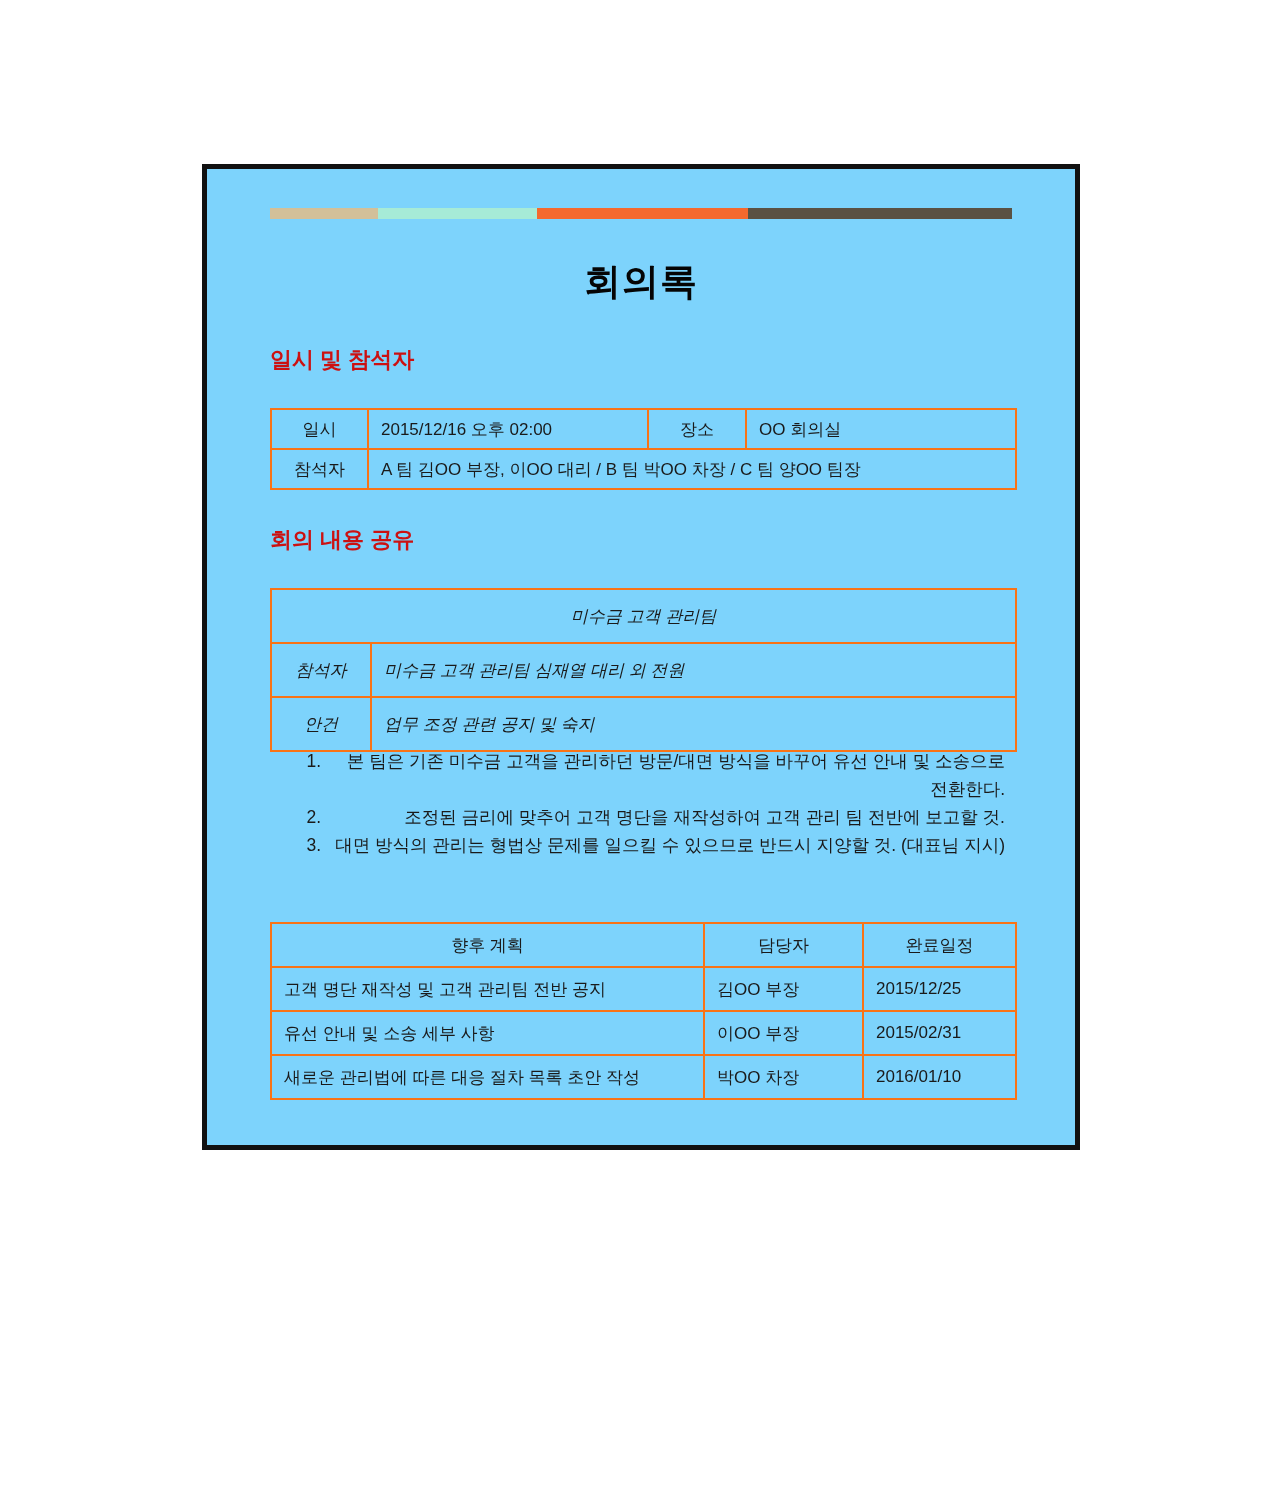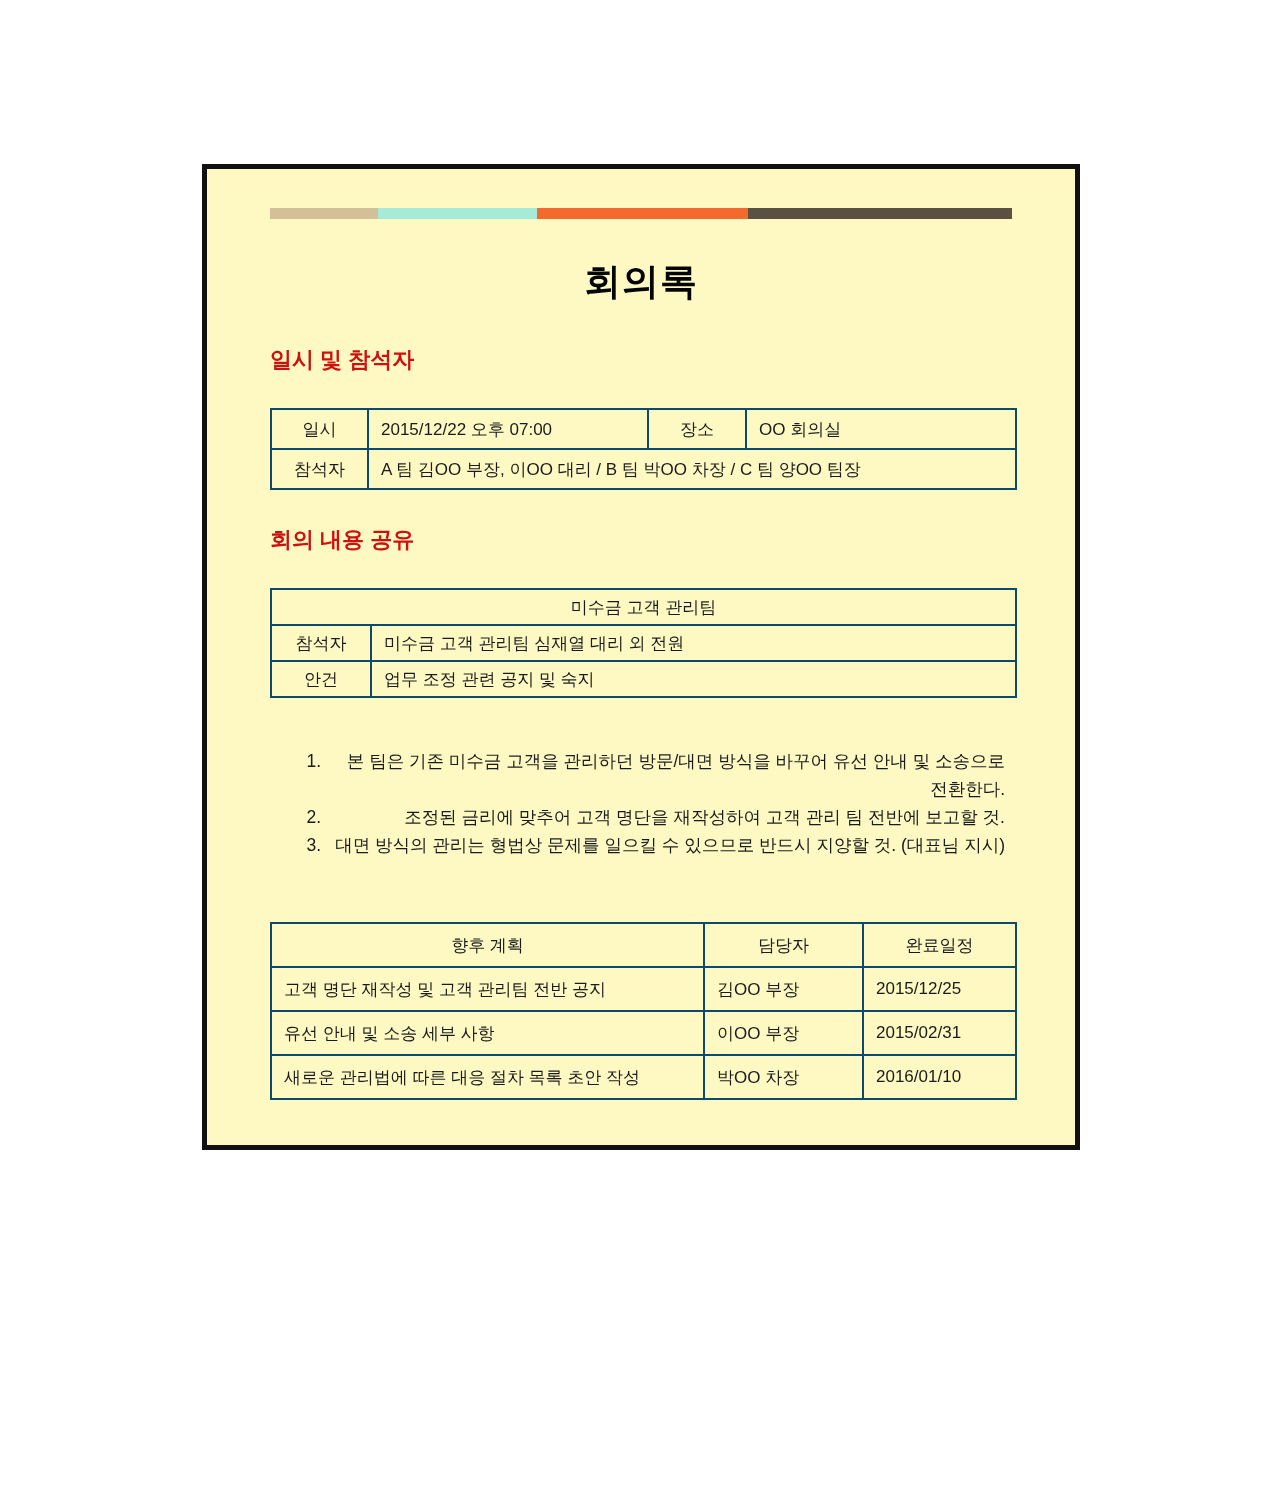--- a/index.html
+++ b/index.html
@@ -9,21 +9,21 @@
     font-family: "Liberation Sans", "DejaVu Sans", sans-serif;
     color: #1a1a1a;
   }
   .canvas { position: relative; width: 1280px; height: 1500px; background: #fff; }
 
   .doc-frame {
     position: absolute;
     left: 202px; top: 164px;
     width: 878px; height: 986px;
     border: 5px solid #111111;
-    background: #fef9c3;
+    background: #7dd3fc;
   }
 
   
   .decor-bar {
     position: absolute;
     left: 63px; top: 39px;
     width: 742px; height: 11px;
     display: flex;
   }
   .decor-bar .seg1 { width: 14.6%; height: 100%; }
@@ -53,30 +53,30 @@
 
   table {
     border-collapse: collapse;
     table-layout: fixed;
     position: absolute;
     left: 63px;
     width: 745px;
     font-size: 17px;
   }
   td, th {
-    border: 2px solid #0c4a6e;
+    border: 2px solid #f97316;
     font-weight: normal;
     padding: 0 10px;
     overflow: hidden;
     white-space: nowrap;
   }
   .tbl-attend { top: 239px; }
   .tbl-attend tr { height: 40px; }
   .tbl-team { top: 419px; }
-  .tbl-team tr { height: 36px; }
+  .tbl-team tr { height: 54px; font-style: italic; }
   .tbl-plan { top: 753px; }
   .tbl-plan tr { height: 44px; }
 
   .cell-label { text-align: center; padding: 0 4px; }
   .cell-value { text-align: left; padding-left: 12px; }
   .cell-center { text-align: center; }
 
   .minutes-list {
     position: absolute;
     left: 63px; top: 578px;
@@ -108,21 +108,21 @@
     <table class="tbl-attend">
       <colgroup>
         <col style="width:97px">
           <col style="width:280px">
           <col style="width:98px">
           <col style="width:270px">
       </colgroup>
       <tbody>
           <tr>
         <td class="cell-label">일시</td>
-        <td class="cell-value">2015/12/22 오후 07:00</td>
+        <td class="cell-value">2015/12/16 오후 02:00</td>
         <td class="cell-label">장소</td>
         <td class="cell-value">OO 회의실</td>
       </tr>
       <tr>
         <td class="cell-label">참석자</td>
         <td class="cell-value" colspan="3">A 팀 김OO 부장, 이OO 대리 / B 팀 박OO 차장 / C 팀 양OO 팀장</td>
       </tr>
     </tbody>
       </table>
 

